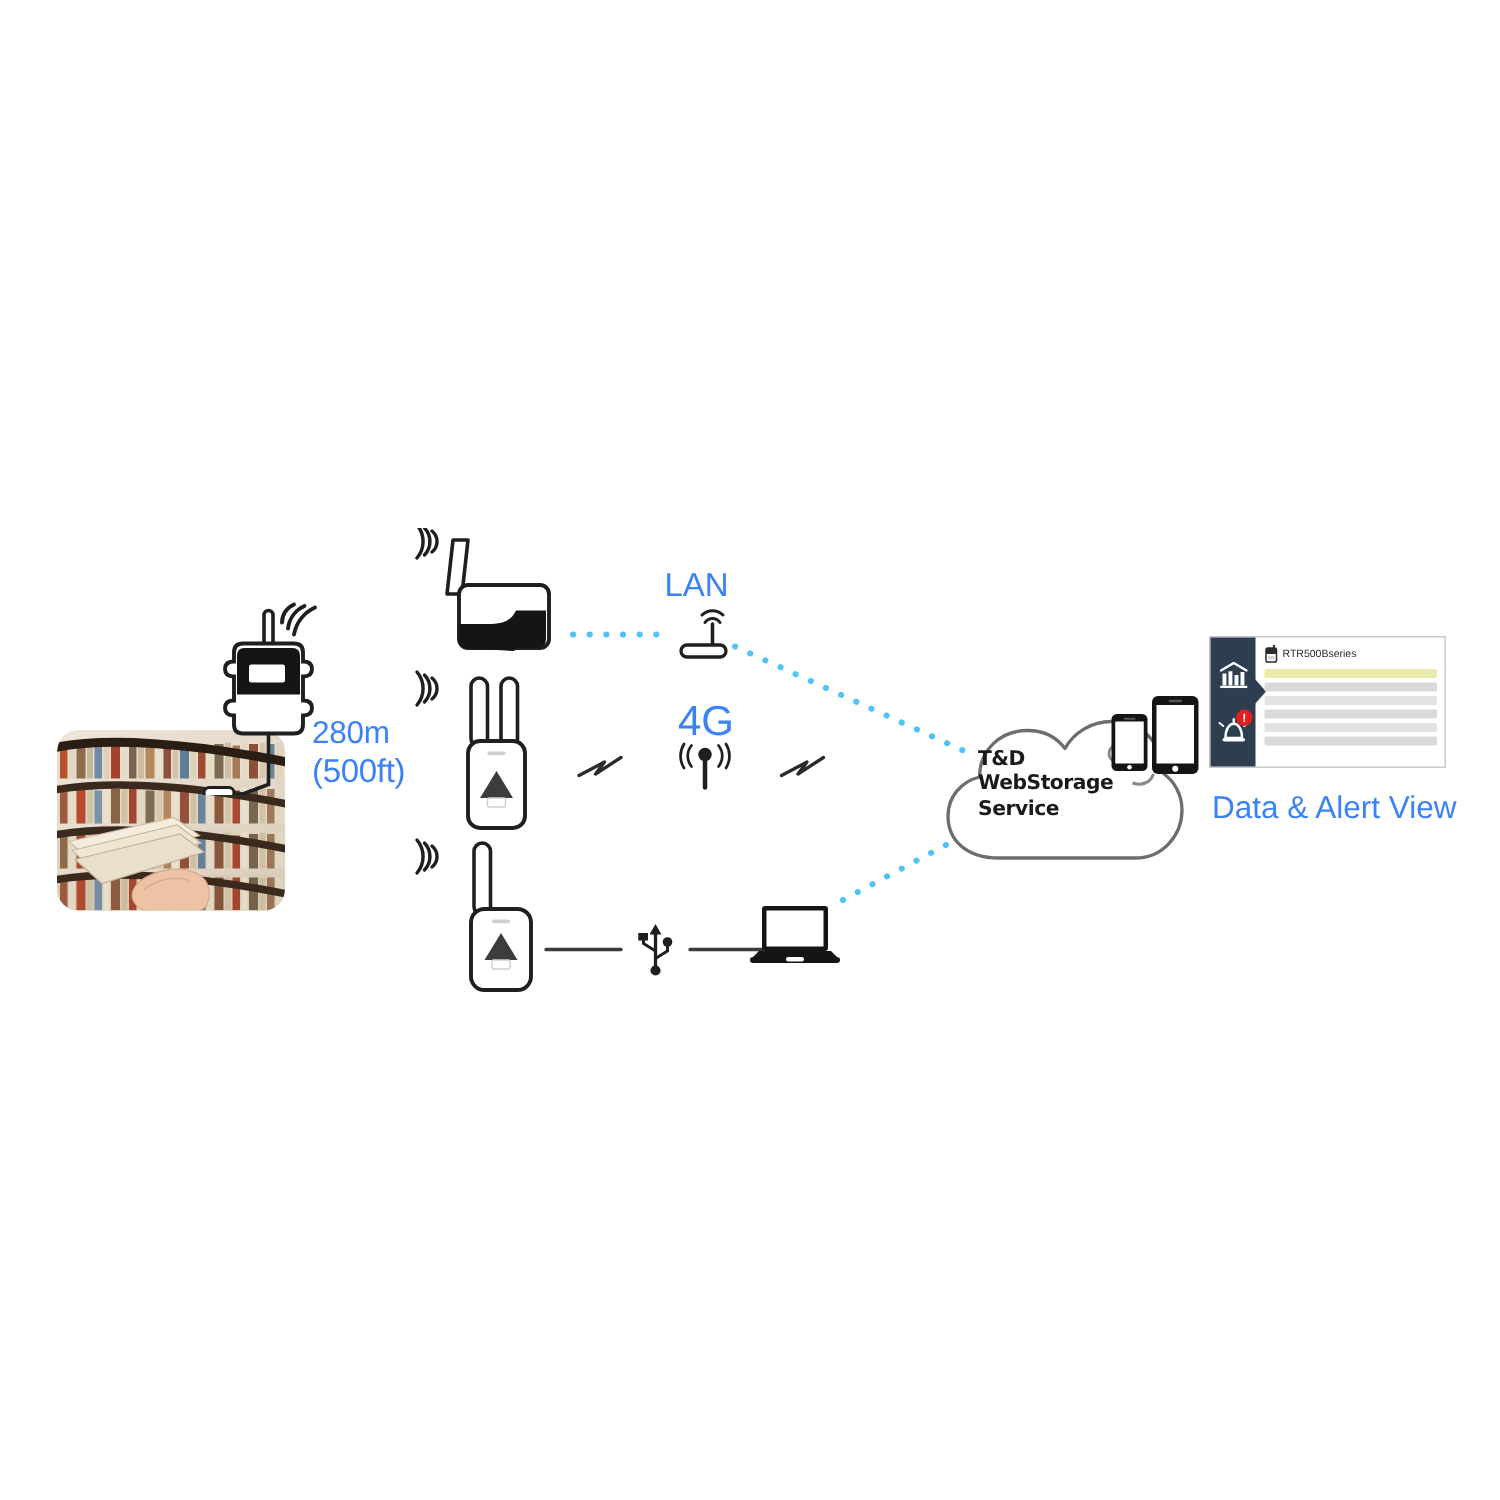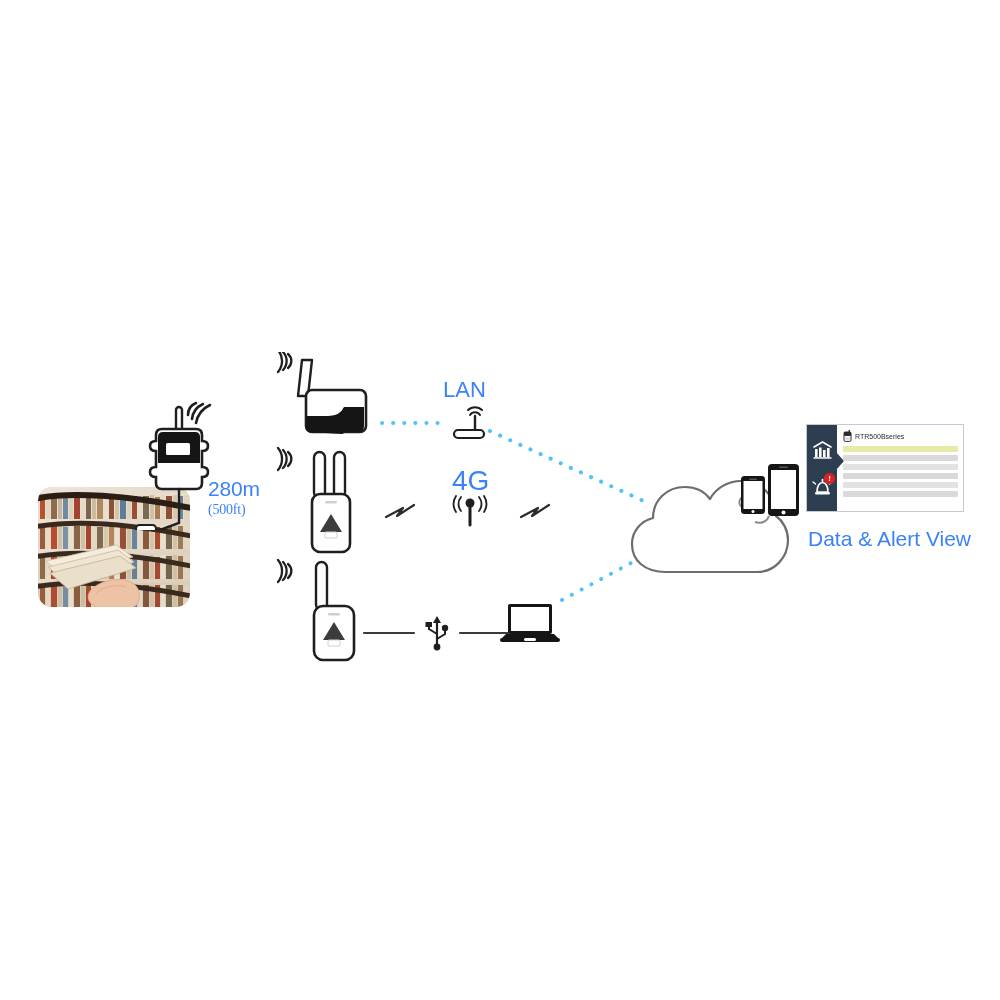--- a/index.html
+++ b/index.html
@@ -36,21 +36,21 @@
     color: #3b82f6;
     white-space: nowrap;
     line-height: 1.08;
   }
   #dist-label {
     left: 208px;
     top: 478px;
     font-size: 21px;
     letter-spacing: -0.2px;
   }
-  #dist-label .sub { font-size: 14px; display:block; margin-top:1px;font-family:Liberation Serif, serif; }
+  #dist-label .sub { font-size: 22px; display:block; margin-top:1px; }
 
   #lan-label {
     left: 443px;
     top: 378px;
     font-size: 22px;
   }
   #fourg-label {
     left: 452px;
     top: 466px;
     font-size: 28px;
@@ -443,20 +443,25 @@
              C 4 61, 13 51, 25 48
              C 25 30, 39 17, 57 17
              C 67 17, 76 21, 82 29
              C 88 18, 100 11, 113 11
              C 133 11, 148 26, 148 46
              C 155 51, 160 60, 160 70
              C 160 87, 147 102, 129 102
              Z" fill="#ffffff" stroke="#6d6d6d" stroke-width="2.2" stroke-linejoin="round"></path>
   </svg>
 
+  <div id="cloud-text" class="abs">
+    <div>T&amp;D</div>
+    <div>WebStorage</div>
+    <div>Service</div>
+  </div>
 
   <svg class="abs" style="left:735px; top:458px; width:72px; height:68px;" viewBox="0 0 72 68">
 
     <g fill="none" stroke="#8a8a8a" stroke-width="2">
       <path d="M8 50 C 2 46, 4 40, 10 38"></path>
       <path d="M34 58 C 32 64, 26 66, 20 64"></path>
     </g>
 
     <g>
       <rect x="6" y="18" width="24" height="38" rx="3.5" fill="#151515"></rect>

